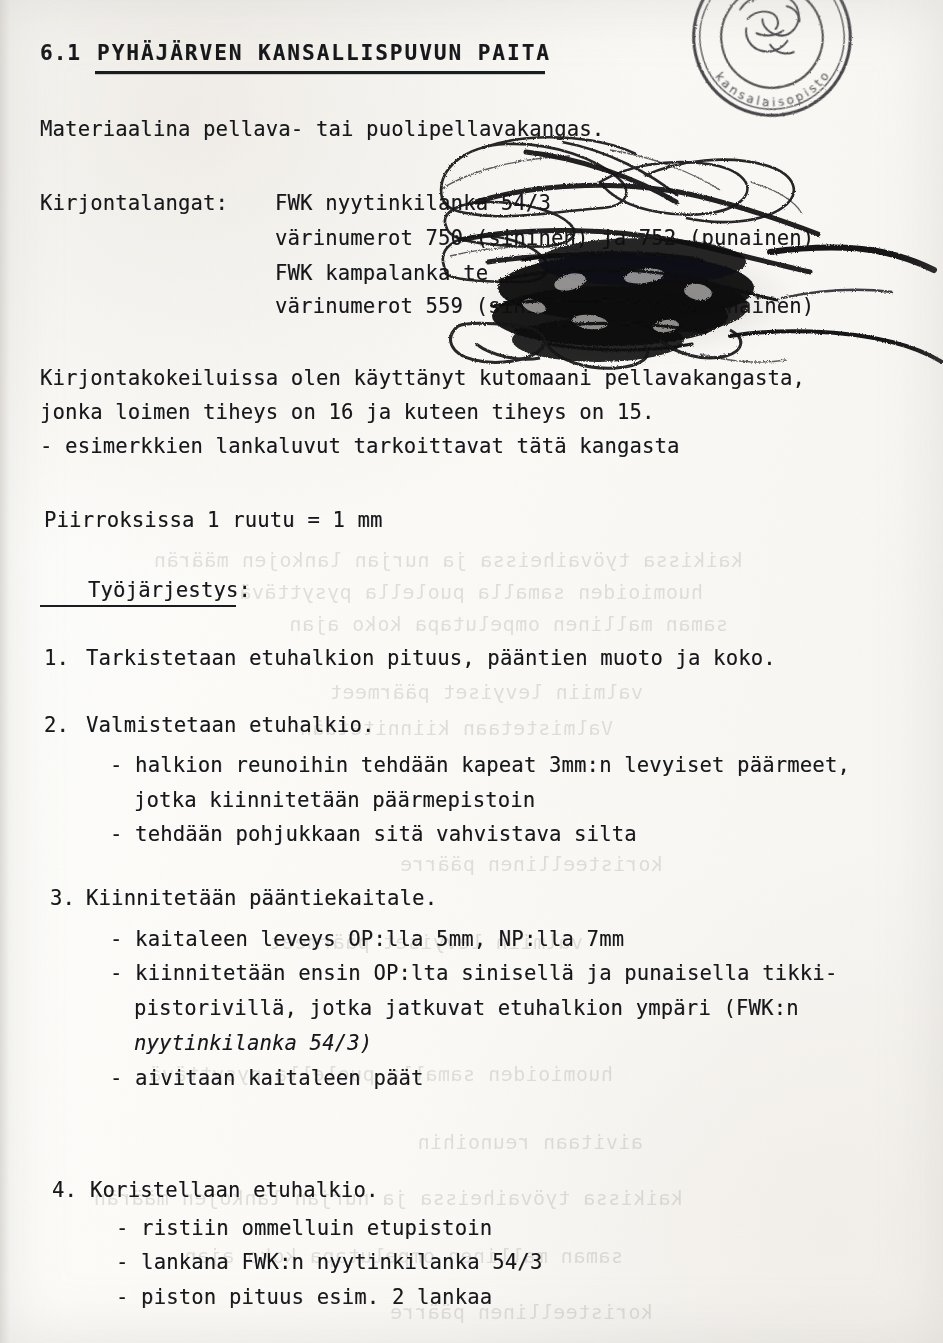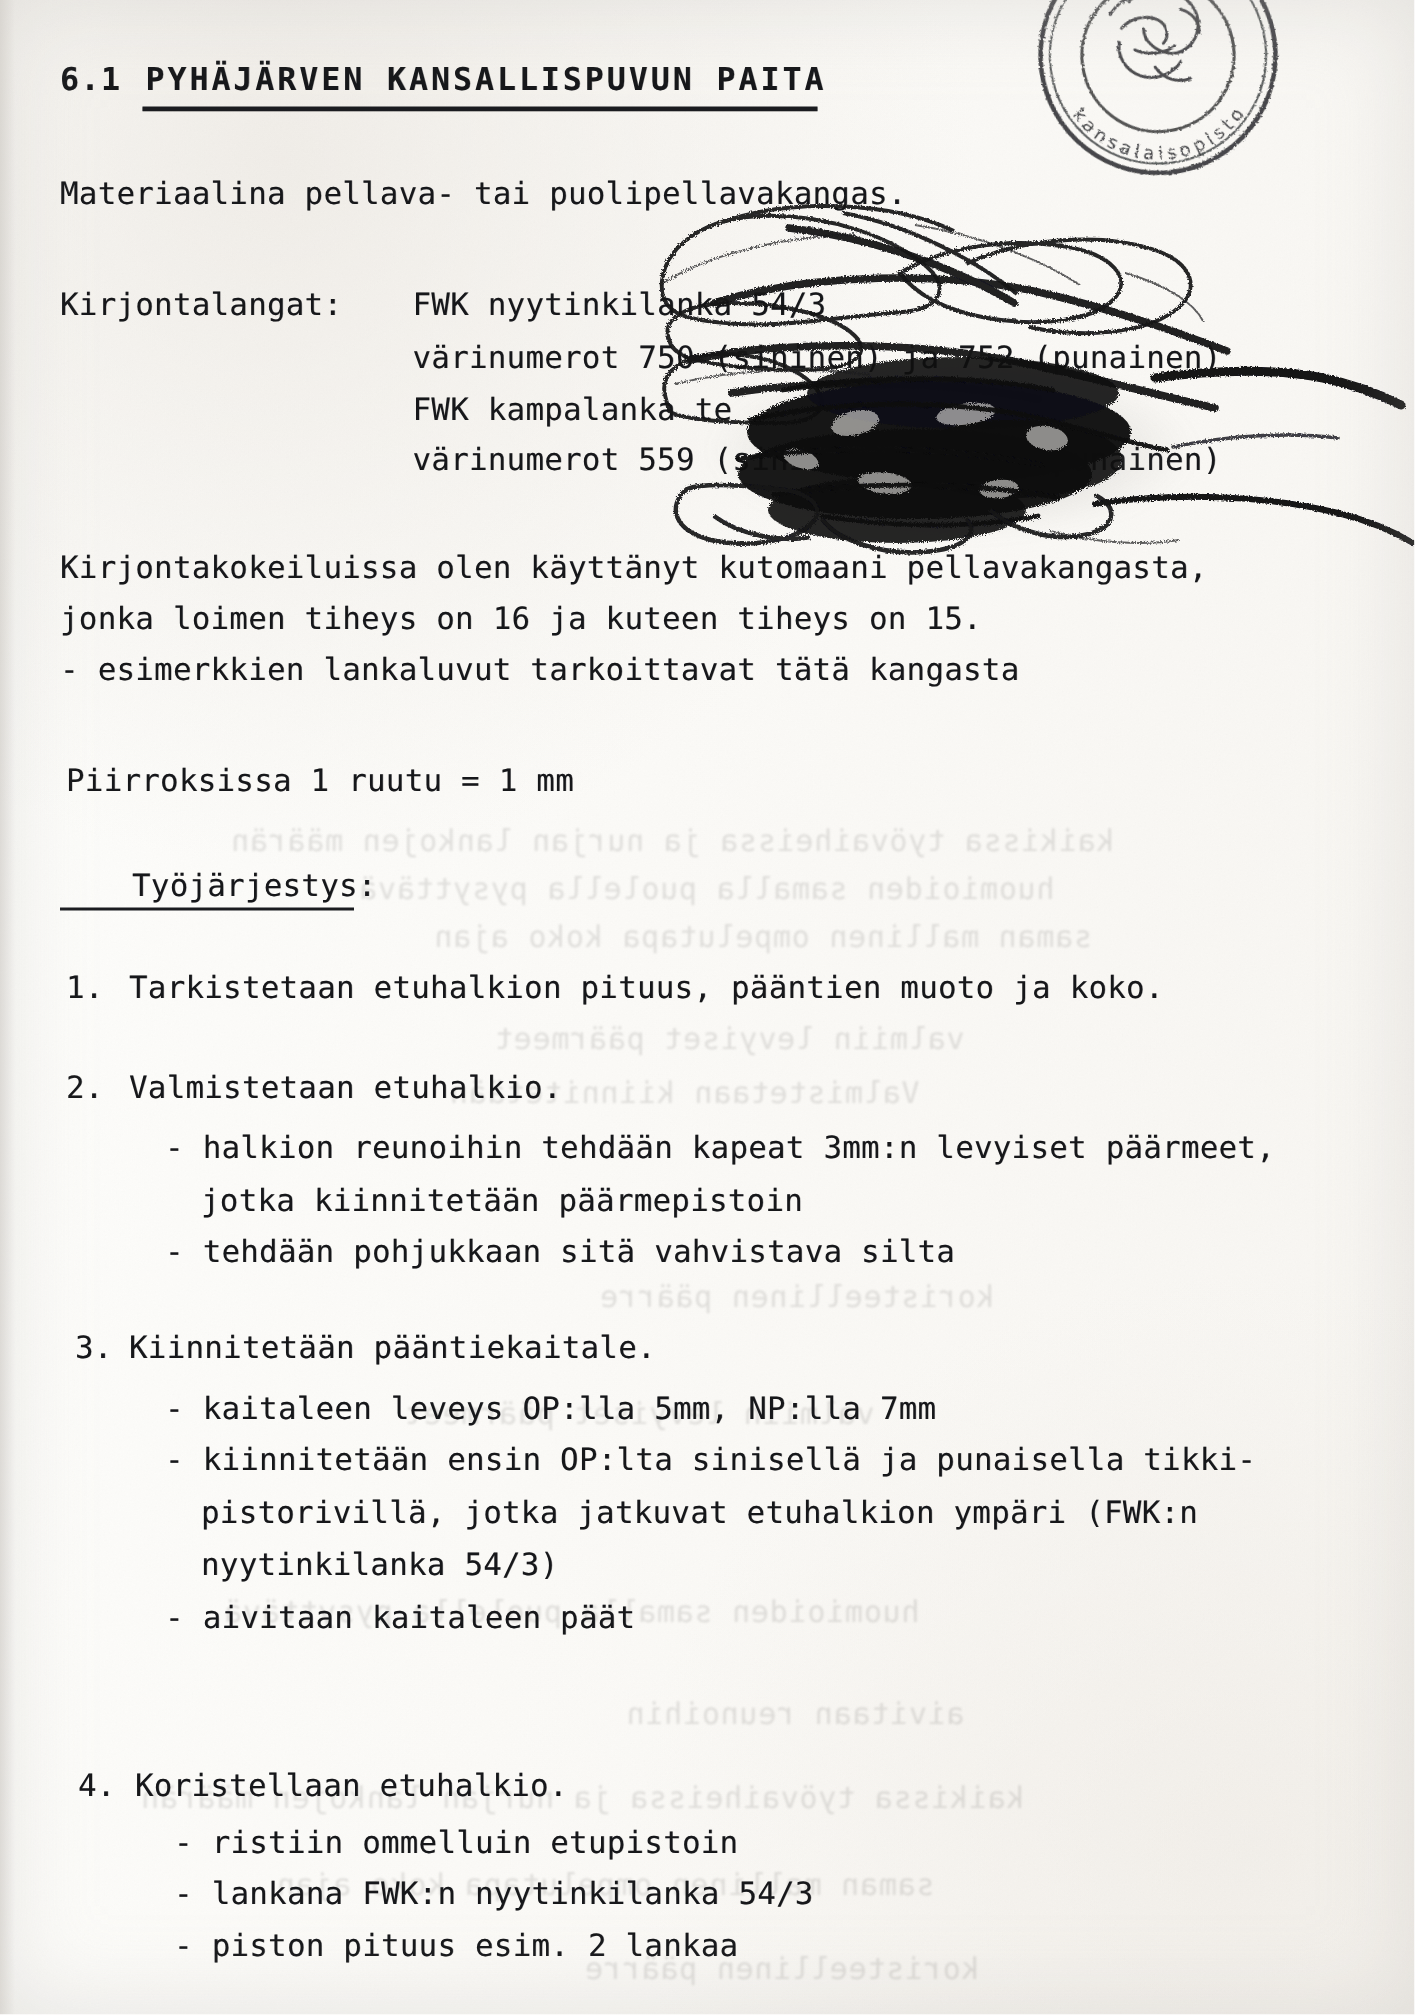--- a/index.html
+++ b/index.html
@@ -230,21 +230,21 @@
   <div class="t" style="left:86px; top:715px;">Valmistetaan etuhalkio.</div>
   <div class="t" style="left:110px; top:755px;">- halkion reunoihin tehdään kapeat 3mm:n levyiset päärmeet,</div>
   <div class="t" style="left:134px; top:790px;">jotka kiinnitetään päärmepistoin</div>
   <div class="t" style="left:110px; top:824px;">- tehdään pohjukkaan sitä vahvistava silta</div>
 
   <div class="t" style="left:50px; top:888px;">3.</div>
   <div class="t" style="left:86px; top:888px;">Kiinnitetään pääntiekaitale.</div>
   <div class="t" style="left:110px; top:929px;">- kaitaleen leveys OP:lla 5mm, NP:lla 7mm</div>
   <div class="t" style="left:134px; top:998px;">pistorivillä, jotka jatkuvat etuhalkion ympäri (FWK:n</div>
   <div class="t" style="left:110px; top:963px;">- kiinnitetään ensin OP:lta sinisellä ja punaisella tikki-</div>
-  <div class="t" style="left:134px; top:1033px;">nyytinkilanka 54/3)</div>
+  <div class="t" style="left:134px; top:1033px;font-style:italic;">nyytinkilanka 54/3)</div>
   <div class="t" style="left:110px; top:1068px;">- aivitaan kaitaleen päät</div>
 
   <div class="t" style="left:52px; top:1180px;">4.</div>
   <div class="t" style="left:116px; top:1218px;">- ristiin ommelluin etupistoin</div>
   <div class="t" style="left:90px; top:1180px;">Koristellaan etuhalkio.</div>
   <div class="t" style="left:116px; top:1252px;">- lankana FWK:n nyytinkilanka 54/3</div>
   <div class="t" style="left:116px; top:1287px;text-align:center;">- piston pituus esim. 2 lankaa</div>
 
   <div id="yarn-shadow"></div>
 

